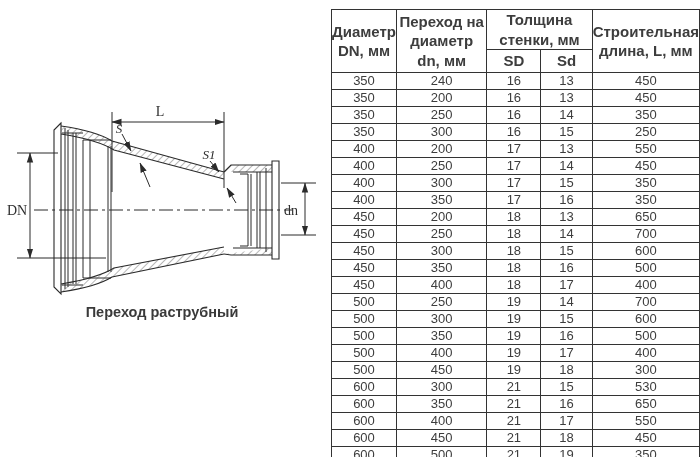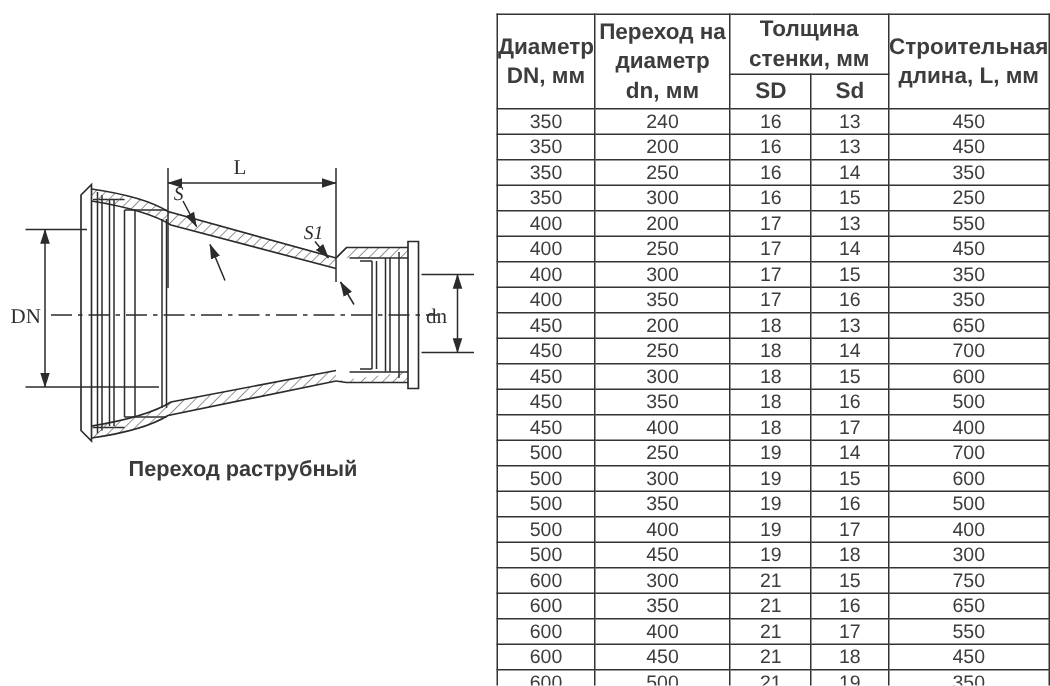--- a/index.html
+++ b/index.html
@@ -278,21 +278,21 @@
           <td>450</td>
           <td>19</td>
           <td>18</td>
           <td>300</td>
         </tr>
         <tr>
           <td>600</td>
           <td>300</td>
           <td>21</td>
           <td>15</td>
-          <td>750</td>
+          <td>530</td>
         </tr>
         <tr>
           <td>600</td>
           <td>350</td>
           <td>21</td>
           <td>16</td>
           <td>650</td>
         </tr>
         <tr>
           <td>600</td>

